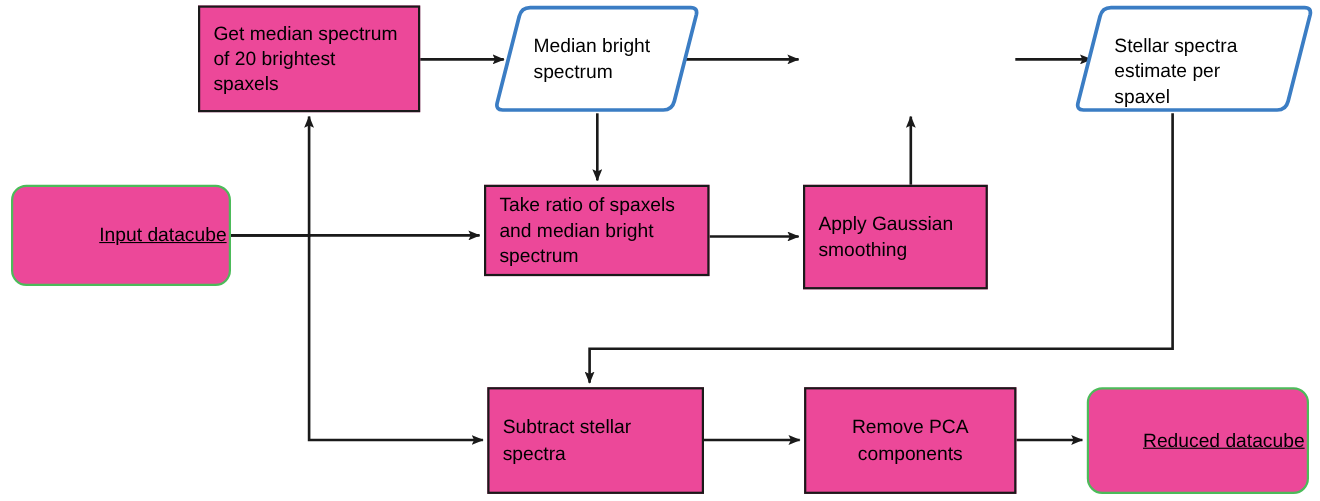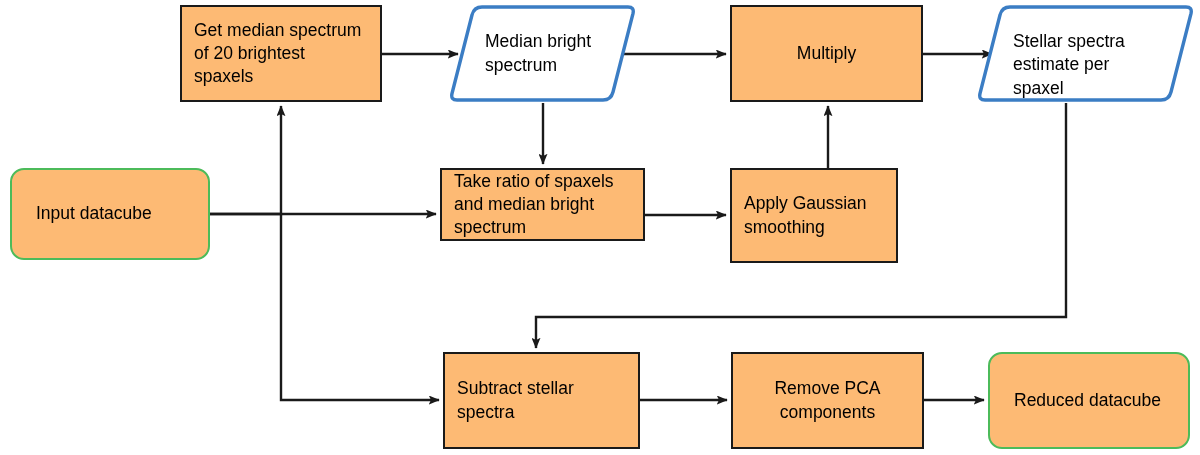--- a/index.html
+++ b/index.html
@@ -25,21 +25,21 @@
     top: 0;
     width: 1200px;
     height: 455px;
     pointer-events: none;
   }
   .node {
     position: absolute;
     box-sizing: border-box;
     display: flex;
     align-items: center;
-    background: #fdba74;
+    background: #ec4899;
     z-index: 2;
   }
   .node .label {
     display: block;
     width: 100%;
     font-size: 17.5px;
     line-height: 1.32;
     color: #000000;
     white-space: pre-line;
   }
@@ -53,22 +53,23 @@
   .proc.center .label {
     text-align: center;
     padding: 0 8px;
   }
   
   .term {
     border: 2.4px solid #4cbb5a;
     border-radius: 14px;
   }
   .term .label {
-    text-align: left;
-    padding: 0 24px;
+    text-align: right;
+    padding: 0 2px;
+    text-decoration: underline;
   }
   
   .data {
     background: transparent;
   }
   .data svg {
     position: absolute;
     left: 0;
     top: 0;
     overflow: visible;
@@ -127,34 +128,31 @@
   </div>
 
   <div class="node data" style="left:450px; top:5px; width:185px; height:97px;">
     <svg width="185" height="97" viewBox="0 0 185 97" aria-hidden="true">
       <path d="M34,95 L7,95 Q0.5,95 2,88.5 L22,10 Q24,2 32,2 L178,2 Q184.5,2 183,8.5 L163,87 Q161,95 153,95 Z" fill="#ffffff" stroke="#3b7dc4" stroke-width="3.4" stroke-linejoin="round" transform="translate(0,0)"></path>
     </svg>
     <span class="label" style="padding-left:35px; padding-right:12px;">Median bright
 spectrum</span>
   </div>
 
-  <div class="node proc center" style="left:730px; top:5px; width:193px; height:97px;">
-    <span class="label">Multiply</span>
-  </div>
 
   <div class="node data" style="left:978px; top:5px; width:185px; height:120px;">
     <svg width="222" height="97" viewBox="0 0 222 97" aria-hidden="true">
       <path d="M34,95 L7,95 Q0.5,95 2,88.5 L22,10 Q24,2 32,2 L208,2 Q214.5,2 213,8.5 L193,87 Q191,95 183,95 Z" fill="#ffffff" stroke="#3b7dc4" stroke-width="3.4" stroke-linejoin="round"></path>
     </svg>
     <span class="label" style="padding-left:35px; padding-right:6px;">Stellar spectra
 estimate per
 spaxel</span>
   </div>
 
-  <div class="node proc" style="left:440px; top:168px; width:205px; height:73px;">
+  <div class="node proc" style="left:440px; top:168px; width:205px; height:83px;">
     <span class="label">Take ratio of spaxels
 and median bright
 spectrum</span>
   </div>
 
   <div class="node proc" style="left:730px; top:168px; width:168px; height:95px;">
     <span class="label">Apply Gaussian
 smoothing</span>
   </div>
 

